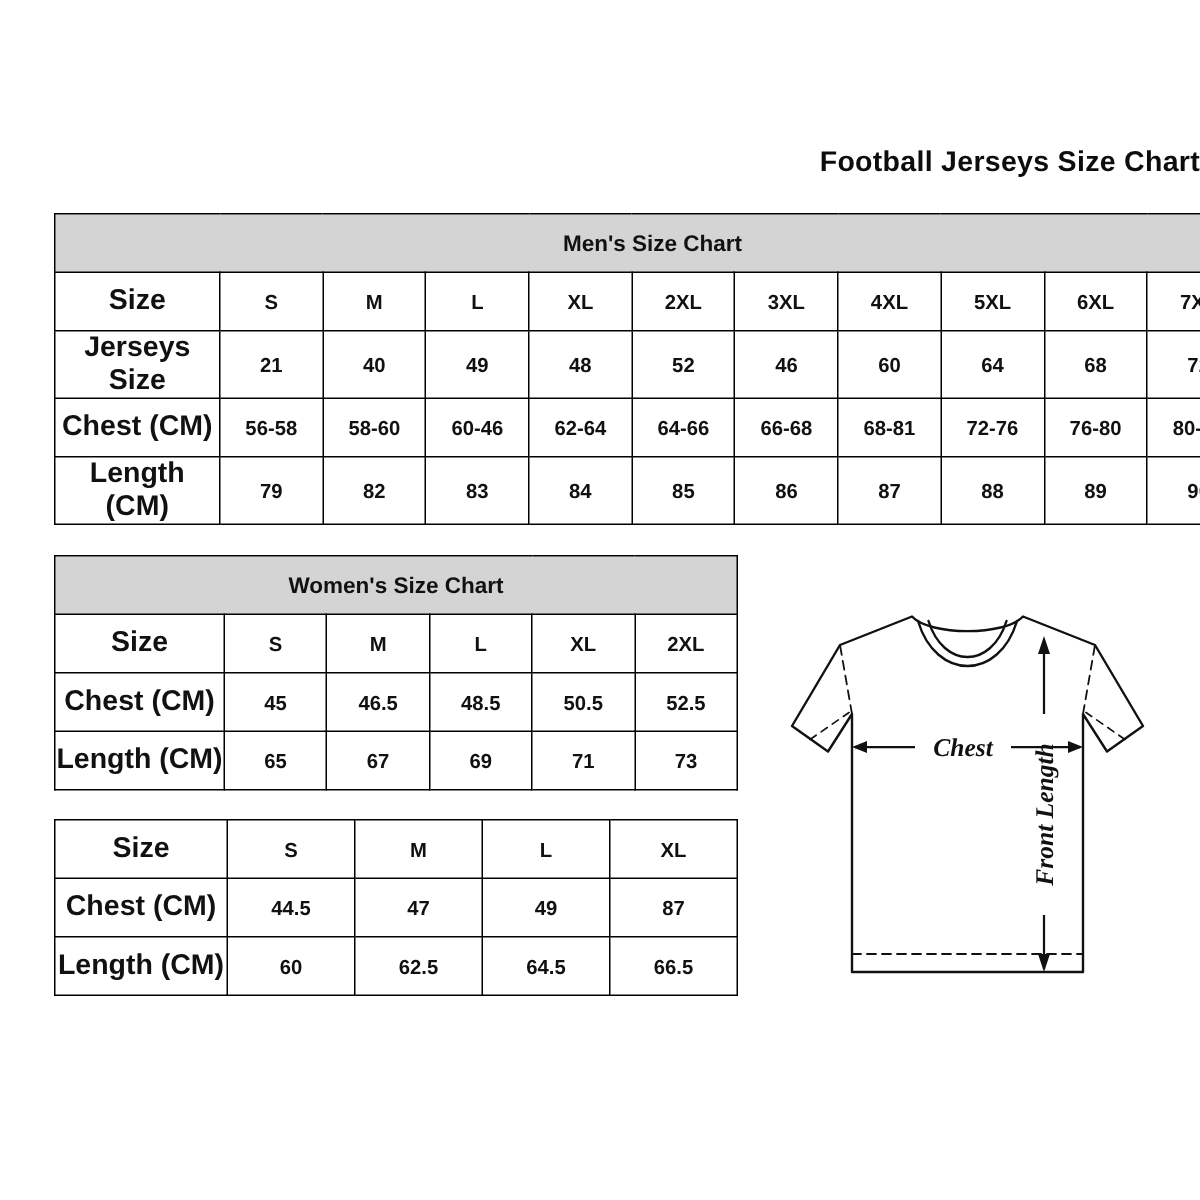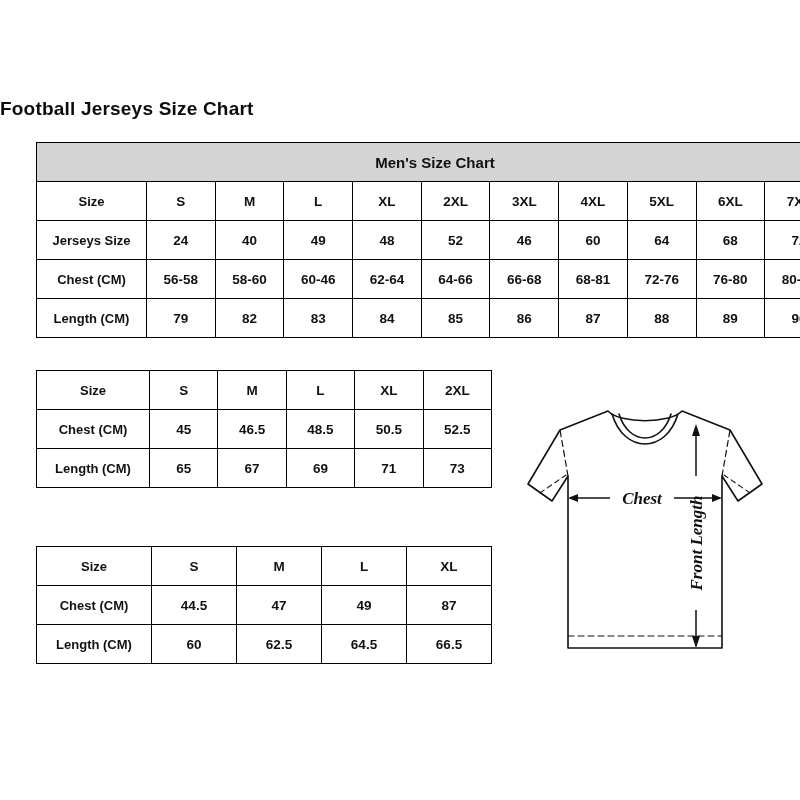--- a/index.html
+++ b/index.html
@@ -17,21 +17,21 @@
   .page {
     position: relative;
     width: 800px;
     height: 800px;
   }
   .title {
     position: absolute;
     top: 98px;
     left: 0;
     width: 800px;
-    text-align: left;
+    text-align: right;
     font-size: 19px;
     font-weight: bold;
     letter-spacing: 0.2px;
     color: #0d0d0d;
   }
 
   table.sizetable {
     border-collapse: collapse;
     table-layout: fixed;
     background: #ffffff;
@@ -49,21 +49,21 @@
   table.sizetable .section-head {
     background: #d4d4d4;
     font-size: 15px;
     font-weight: bold;
     height: 36px;
   }
   table.sizetable tr {
     height: 39px;
   }
   table.sizetable .rowlabel {
-    font-size: 13px;
+    font-size: 19px;
   }
 
   
   #men-table-wrap {
     position: absolute;
     left: 36px;
     top: 142px;
   }
   #men-table { width: 728px; }
   #men-table col.lbl { width: 110px; }
@@ -142,21 +142,21 @@
           <td>XL</td>
           <td>2XL</td>
           <td>3XL</td>
           <td>4XL</td>
           <td>5XL</td>
           <td>6XL</td>
           <td>7XL</td>
         </tr>
         <tr>
           <td class="rowlabel">Jerseys Size</td>
-          <td>24</td>
+          <td>21</td>
           <td>40</td>
           <td>49</td>
           <td>48</td>
           <td>52</td>
           <td>46</td>
           <td>60</td>
           <td>64</td>
           <td>68</td>
           <td>72</td>
         </tr>
@@ -194,20 +194,23 @@
     <table class="sizetable" id="women-table">
       <colgroup>
         <col class="lbl">
           <col class="val">
           <col class="val">
           <col class="val">
           <col class="val">
           <col class="val">
       </colgroup>
       <tbody>
+        <tr>
+          <td class="section-head" colspan="6">Women's Size Chart</td>
+        </tr>
         <tr>
           <td class="rowlabel">Size</td>
           <td>S</td>
           <td>M</td>
           <td>L</td>
           <td>XL</td>
           <td>2XL</td>
         </tr>
         <tr>
           <td class="rowlabel">Chest (CM)</td>

